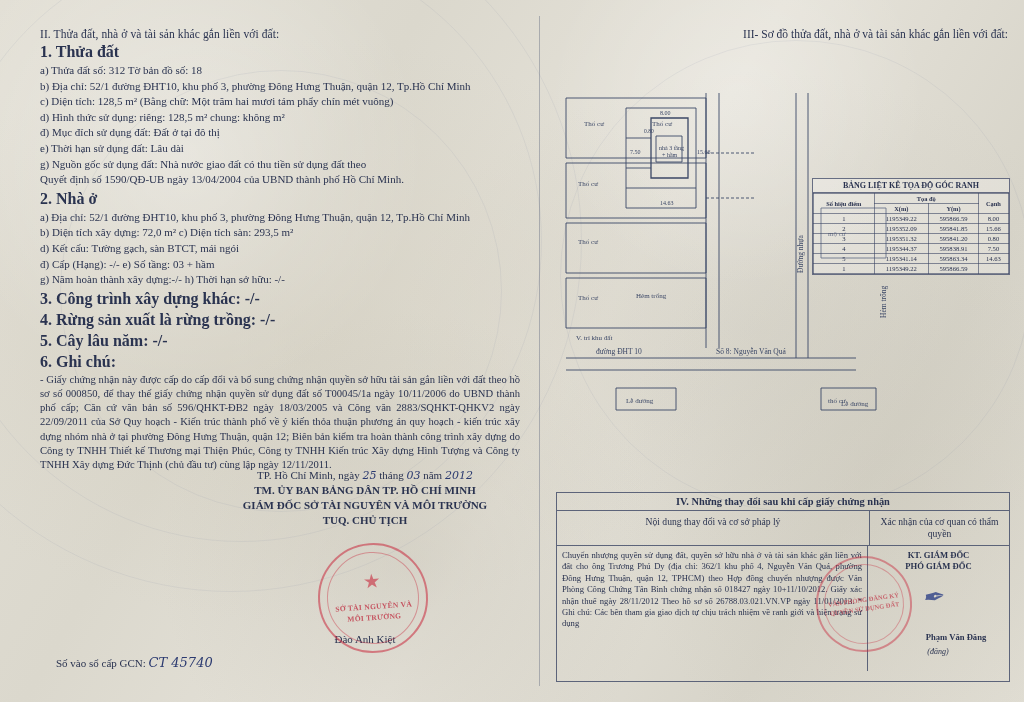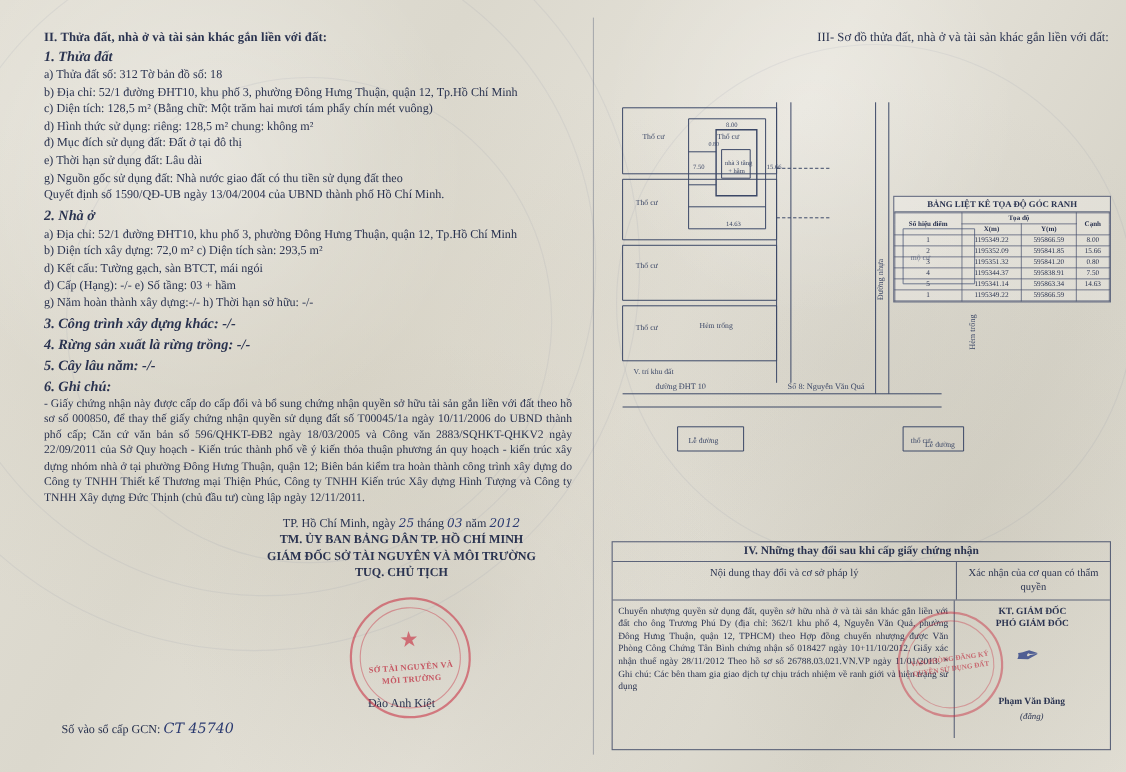--- a/index.html
+++ b/index.html
@@ -30,22 +30,22 @@
   
   .ring{position:absolute;border-radius:50%;border:1px solid rgba(120,130,160,0.10);pointer-events:none;}
   .vline{
     position:absolute;left:539px;top:16px;width:1px;height:670px;
     background:rgba(70,80,110,0.35);
   }
   .col{position:absolute;}
   #left{left:40px;top:28px;width:480px;}
   #right{left:556px;top:28px;width:452px;}
 
-  .h{font-weight:bold;font-size:11.5px;letter-spacing:.1px;margin:0 0 3px 0;}
-  .sub{font-style:italic;font-weight:bold;font-size:13px;margin:3px 0 2px 0;}
+  .h{font-weight:normal;font-size:11.5px;letter-spacing:.1px;margin:0 0 3px 0;}
+  .sub{font-weight:bold;font-size:16px;margin:3px 0 2px 0;}
   p.l{font-size:11px;line-height:14.6px;margin:0 0 1px 0;}
   .note{font-size:10.6px;line-height:14.2px;margin:0;text-align:justify;}
   .bold{font-weight:bold;}
   .ital{font-style:italic;}
 
   
   .hand{font-family:"DejaVu Serif", serif;color:#2b3a70;font-style:italic;}
 
   
   #signblock{position:absolute;left:200px;top:468px;width:330px;text-align:center;}
@@ -315,21 +315,21 @@
       <div class="c2">Xác nhận của cơ quan có thẩm quyền</div>
     </div>
     <div class="ivbody">
       <div class="c1">Chuyển nhượng quyền sử dụng đất, quyền sở hữu nhà ở và tài sản khác gắn liền với đất cho ông Trương Phú Dy (địa chỉ: 362/1 khu phố 4, Nguyễn Văn Quá, phường Đông Hưng Thuận, quận 12, TPHCM) theo Hợp đồng chuyển nhượng được Văn Phòng Công Chứng Tân Bình chứng nhận số 018427 ngày 10+11/10/2012. Giấy xác nhận thuế ngày 28/11/2012
 Theo hồ sơ số 26788.03.021.VN.VP ngày 11/01/2013.
 * Ghi chú: Các bên tham gia giao dịch tự chịu trách nhiệm về ranh giới và hiện trạng sử dụng</div>
       <div class="c2">
         <div class="bold">KT. GIÁM ĐỐC</div>
         <div class="bold">PHÓ GIÁM ĐỐC</div>
         <div class="sigscrawl">✒</div>
-        <div style="position:absolute;left:10px;bottom:28px;width:120px;text-align:center;font-weight:bold;">Phạm Văn Đăng</div>
+        <div style="position:absolute;left:28px;bottom:28px;width:120px;text-align:center;font-weight:bold;">Phạm Văn Đăng</div>
         <div style="position:absolute;left:10px;bottom:14px;width:120px;text-align:center;" class="tiny ital">(đăng)</div>
       </div>
     </div>
   </div>
 
   <div id="seal2">
     <span style="padding:0 9px;">VĂN PHÒNG ĐĂNG KÝ QUYỀN SỬ DỤNG ĐẤT</span>
   </div>
 
 </div>

